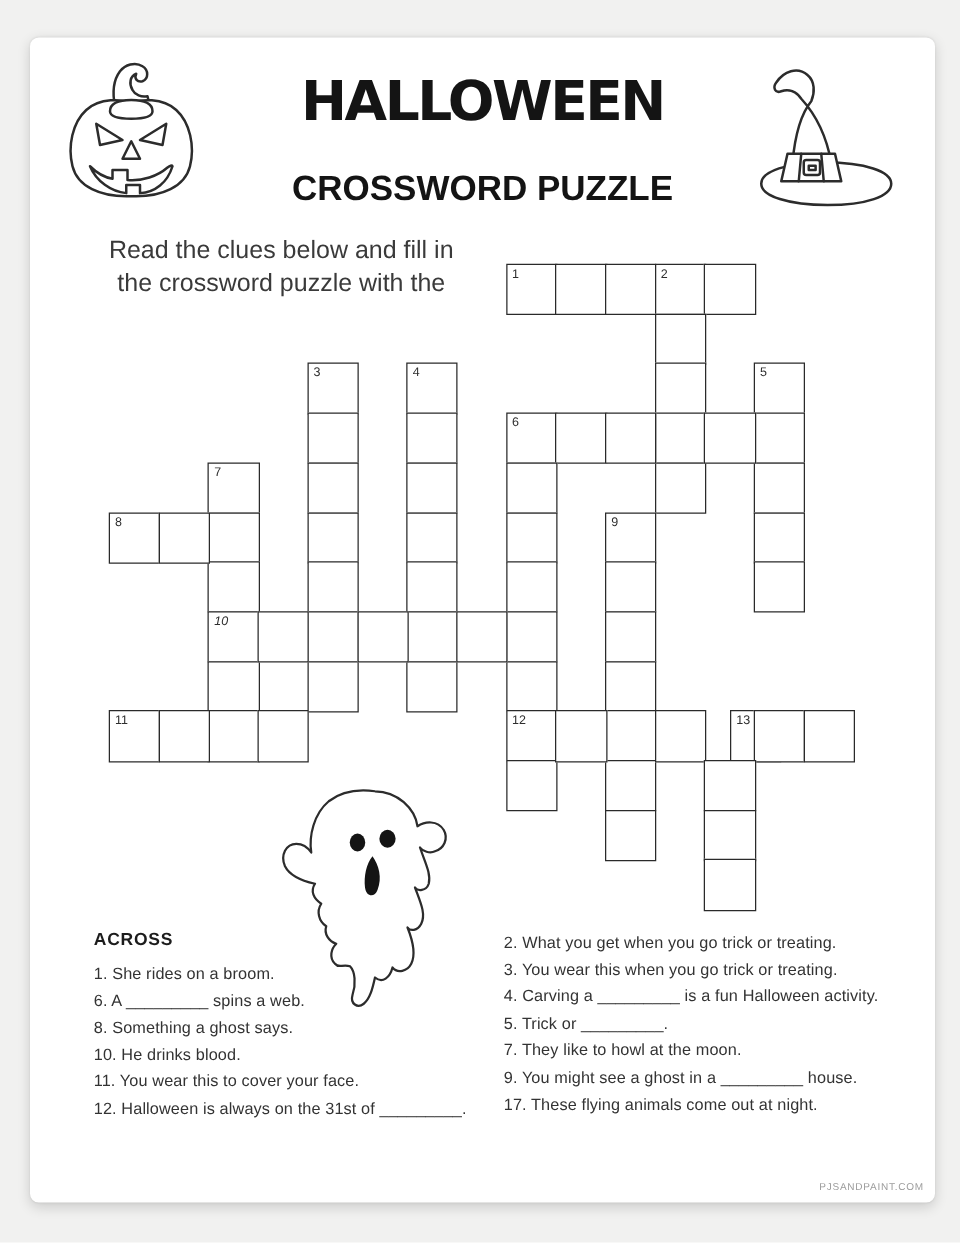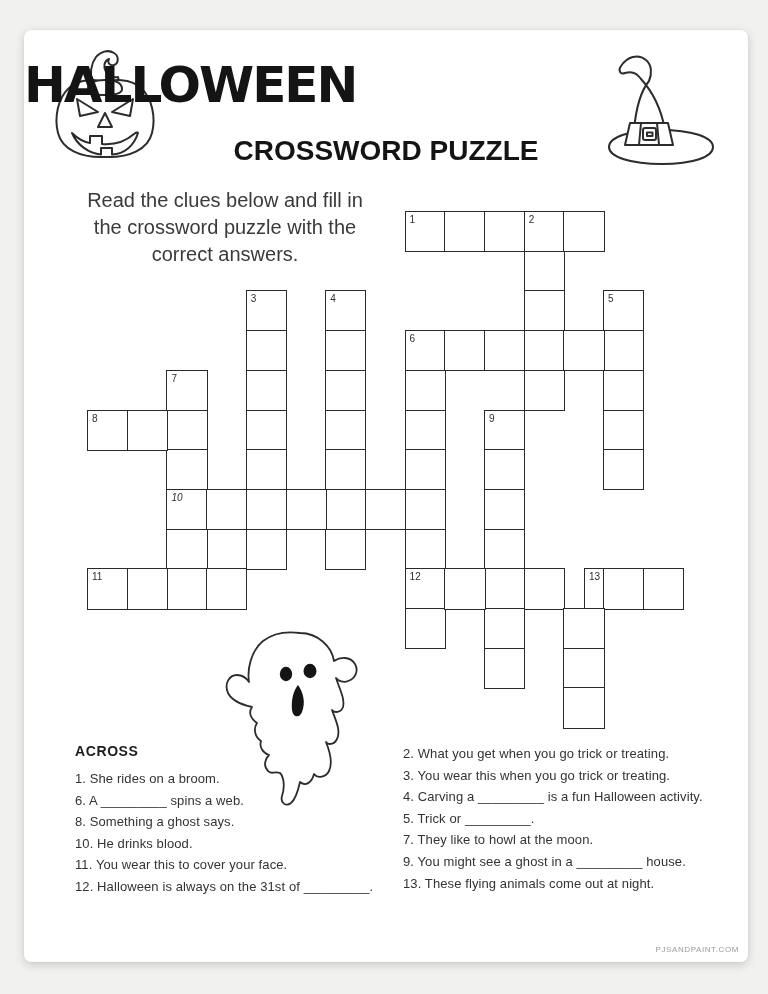--- a/index.html
+++ b/index.html
@@ -7,23 +7,23 @@
     width:768px;height:994px;position:relative;overflow:hidden;
     background:#f1f1f0;
     font-family:"Liberation Sans", sans-serif;
   }
   .paper{
     position:absolute;left:24px;top:30px;width:724px;height:932px;
     background:#ffffff;border-radius:7px;
     box-shadow:0 3px 10px rgba(0,0,0,0.16), 0 0 2px rgba(0,0,0,0.08);
   }
   .title{
-    position:absolute;top:30px;left:0;width:100%;
+    position:absolute;top:30px;left:0;width:100%;text-align:center;
     font-family:"DejaVu Sans", sans-serif;font-weight:bold;
-    font-size:50px;letter-spacing:-2px;color:#141414;line-height:1;
+    font-size:44px;letter-spacing:-2px;color:#141414;line-height:1;
   }
   .subtitle{
     position:absolute;top:107px;left:0;width:100%;text-align:center;
     font-family:"Liberation Sans", sans-serif;font-weight:bold;
     font-size:28px;letter-spacing:0px;color:#141414;line-height:1;
   }
   .icon{position:absolute;}
   .icon-pumpkin{left:26px;top:15px;width:110px;height:115px;}
   .icon-hat{left:576px;top:20px;width:130px;height:120px;}
   .icon-ghost{left:198px;top:595px;width:150px;height:182px;z-index:5;pointer-events:none;}
@@ -93,21 +93,20 @@
     <path class="ln" d="M30,73 L68,73 L73,95 L25,95 Z"></path>
     <path class="ln-thin" d="M41,73 L39,95 M57,73 L59,95"></path>
 
     <rect class="ln" x="43" y="78" width="13" height="12" rx="2"></rect>
     <rect class="ln" x="47" y="82.5" width="5.5" height="3.5"></rect>
   </svg>
 
   <div class="instructions">
       <div>Read the clues below and fill in</div>
       <div>the crossword puzzle with the</div>
-      <div>correct answers.</div>
     </div>
 
   <div class="grid" style="width: 597.1px; height: 517.7px;">
       <div class="cell" style="left: 317.6px; top: 0px;">
         <span class="cellnum">1</span>
       </div>
       <div class="cell" style="left: 357.3px; top: 0px;"></div>
       <div class="cell" style="left: 397px; top: 0px;"></div>
       <div class="cell" style="left: 436.7px; top: 0px;">
         <span class="cellnum">2</span>
@@ -244,18 +243,18 @@
   </div>
 
   <div class="clues clues-down">
     <div>
         <div class="clue">2. What you get when you go trick or treating.</div>
         <div class="clue">3. You wear this when you go trick or treating.</div>
         <div class="clue">4. Carving a _________ is a fun Halloween activity.</div>
         <div class="clue">5. Trick or _________.</div>
         <div class="clue">7. They like to howl at the moon.</div>
         <div class="clue">9. You might see a ghost in a _________ house.</div>
-        <div class="clue">13. These flying animals come out at night.</div>
+        <div class="clue">17. These flying animals come out at night.</div>
       </div>
   </div>
 
   <div class="watermark">PJSANDPAINT.COM</div>
 </div>
 
 </body></html>

